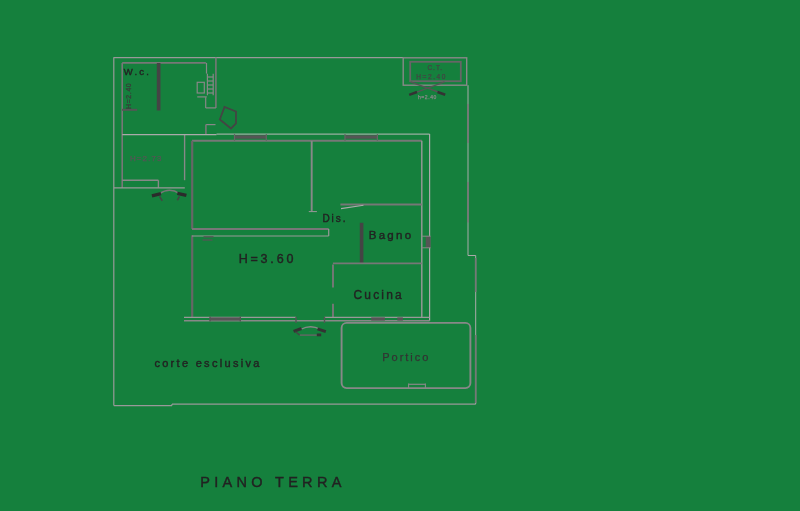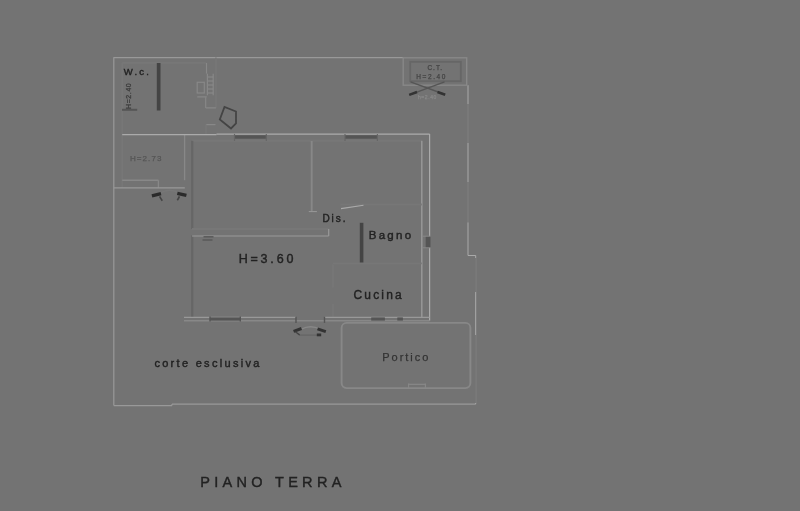--- a/index.html
+++ b/index.html
@@ -1,16 +1,16 @@
 <!DOCTYPE html>
 <html><head>
 <meta charset="utf-8">
 <style>
   html,body{margin:0;padding:0;background:#fff;}
-  #wrap{width:800px;height:511px;position:relative;overflow:hidden;background:#737373;}
+  #wrap{width:800px;height:511px;position:relative;overflow:hidden;background:#15803d;}
   svg{display:block;}
   text{font-family:"Liberation Sans", sans-serif;}
 </style>
 </head>
 <body>
 <div id="wrap">
 <svg width="800" height="511" viewBox="0 0 800 511" style="filter:blur(0.55px)">
 
   <g stroke="#999" stroke-width="1.2" fill="none">
     <line x1="113.8" y1="57.3" x2="113.8" y2="405.6"></line>

